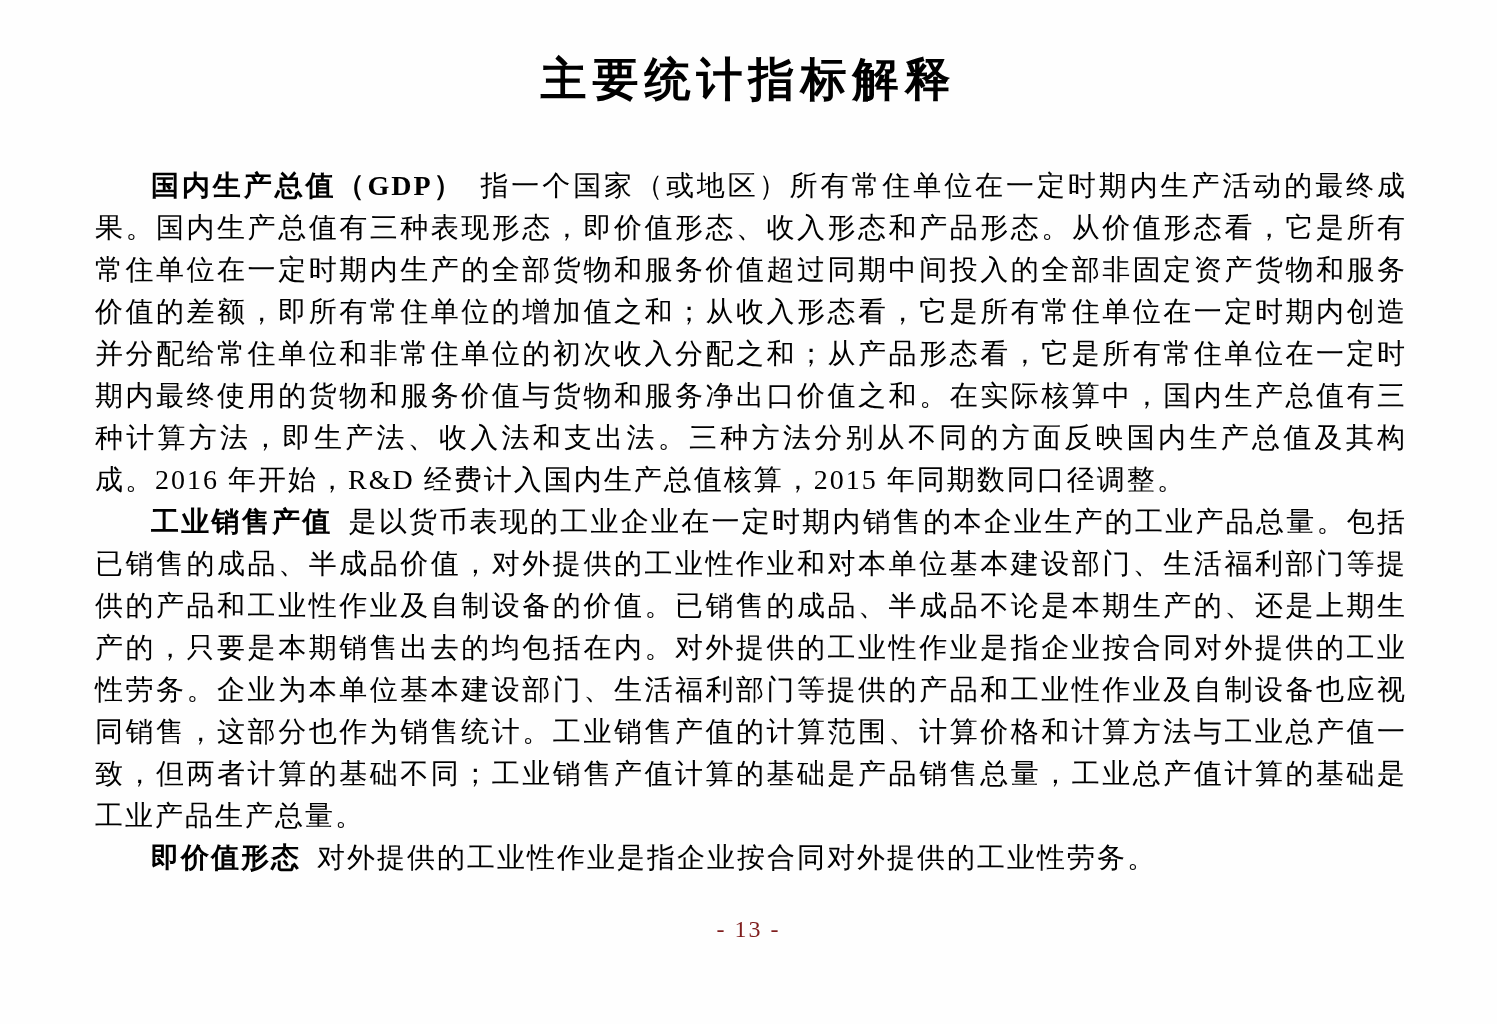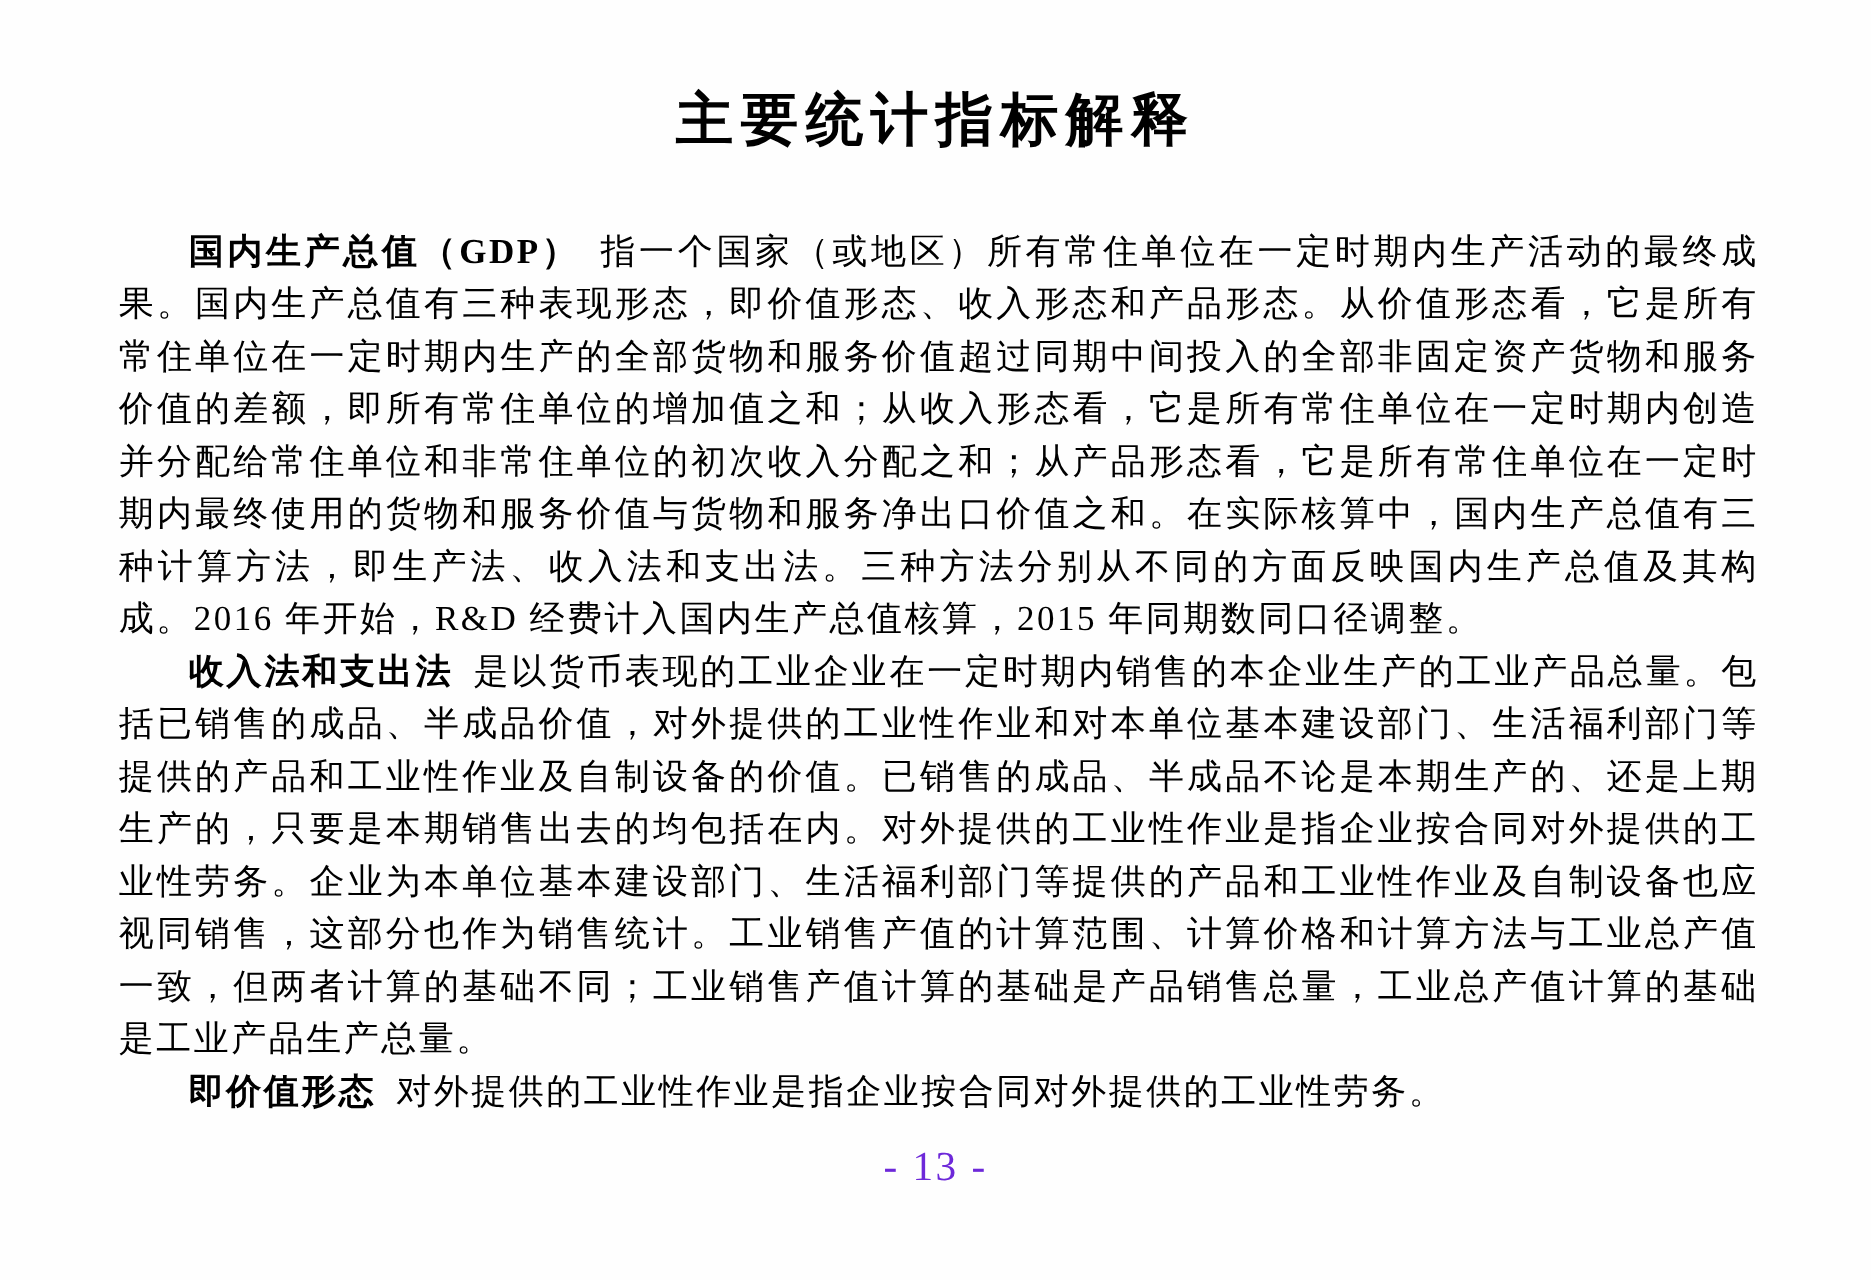--- a/index.html
+++ b/index.html
@@ -12,21 +12,21 @@
     width: 1497px;
     height: 1024px;
     background: #fefefe;
     color: #000000;
     font-family: "Liberation Serif", "DejaVu Serif", serif;
     overflow: hidden;
     box-sizing: border-box;
   }
   .doc-title {
     margin: 0;
-    padding-top: 68px;
+    padding-top: 52px;
     text-align: center;
     font-size: 46px;
     font-weight: 700;
     letter-spacing: 6px;
     line-height: 1.2;
     color: #000000;
   }
   .doc-body {
     margin: 58px 90px 0 95px;
     font-size: 28px;
@@ -43,37 +43,37 @@
   .term {
     font-weight: 700;
     margin-right: 16px;
   }
   .page-footer {
     position: absolute;
     left: 0;
     right: 0;
     top: 916px;
     text-align: center;
-    font-size: 33px;
+    font-size: 24px;
     letter-spacing: 2px;
-    color: #6d28d9;
+    color: #7f1d1d;
   }
 </style>
 </head>
 <body>
 
 <div class="page">
 
   <h1 class="doc-title">主要统计指标解释</h1>
 
   <div class="doc-body">
 
     <p class="para"><span class="term">国内生产总值（GDP）</span><span>指一个国家（或地区）所有常住单位在一定时期内生产活动的最终成果。国内生产总值有三种表现形态，即价值形态、收入形态和产品形态。从价值形态看，它是所有常住单位在一定时期内生产的全部货物和服务价值超过同期中间投入的全部非固定资产货物和服务价值的差额，即所有常住单位的增加值之和；从收入形态看，它是所有常住单位在一定时期内创造并分配给常住单位和非常住单位的初次收入分配之和；从产品形态看，它是所有常住单位在一定时期内最终使用的货物和服务价值与货物和服务净出口价值之和。在实际核算中，国内生产总值有三种计算方法，即生产法、收入法和支出法。三种方法分别从不同的方面反映国内生产总值及其构成。2016 年开始，R&amp;D 经费计入国内生产总值核算，2015 年同期数同口径调整。</span></p>
 
-    <p class="para"><span class="term">收入法和支出法</span><span>是以货币表现的工业企业在一定时期内销售的本企业生产的工业产品总量。包括已销售的成品、半成品价值，对外提供的工业性作业和对本单位基本建设部门、生活福利部门等提供的产品和工业性作业及自制设备的价值。已销售的成品、半成品不论是本期生产的、还是上期生产的，只要是本期销售出去的均包括在内。对外提供的工业性作业是指企业按合同对外提供的工业性劳务。企业为本单位基本建设部门、生活福利部门等提供的产品和工业性作业及自制设备也应视同销售，这部分也作为销售统计。工业销售产值的计算范围、计算价格和计算方法与工业总产值一致，但两者计算的基础不同；工业销售产值计算的基础是产品销售总量，工业总产值计算的基础是工业产品生产总量。</span></p>
+    <p class="para"><span class="term">工业销售产值</span><span>是以货币表现的工业企业在一定时期内销售的本企业生产的工业产品总量。包括已销售的成品、半成品价值，对外提供的工业性作业和对本单位基本建设部门、生活福利部门等提供的产品和工业性作业及自制设备的价值。已销售的成品、半成品不论是本期生产的、还是上期生产的，只要是本期销售出去的均包括在内。对外提供的工业性作业是指企业按合同对外提供的工业性劳务。企业为本单位基本建设部门、生活福利部门等提供的产品和工业性作业及自制设备也应视同销售，这部分也作为销售统计。工业销售产值的计算范围、计算价格和计算方法与工业总产值一致，但两者计算的基础不同；工业销售产值计算的基础是产品销售总量，工业总产值计算的基础是工业产品生产总量。</span></p>
 
     <p class="para"><span class="term">即价值形态</span><span>对外提供的工业性作业是指企业按合同对外提供的工业性劳务。</span></p>
 
   </div>
 
   <div class="page-footer">- 13 -</div>
 
 </div>
 
 </body></html>

